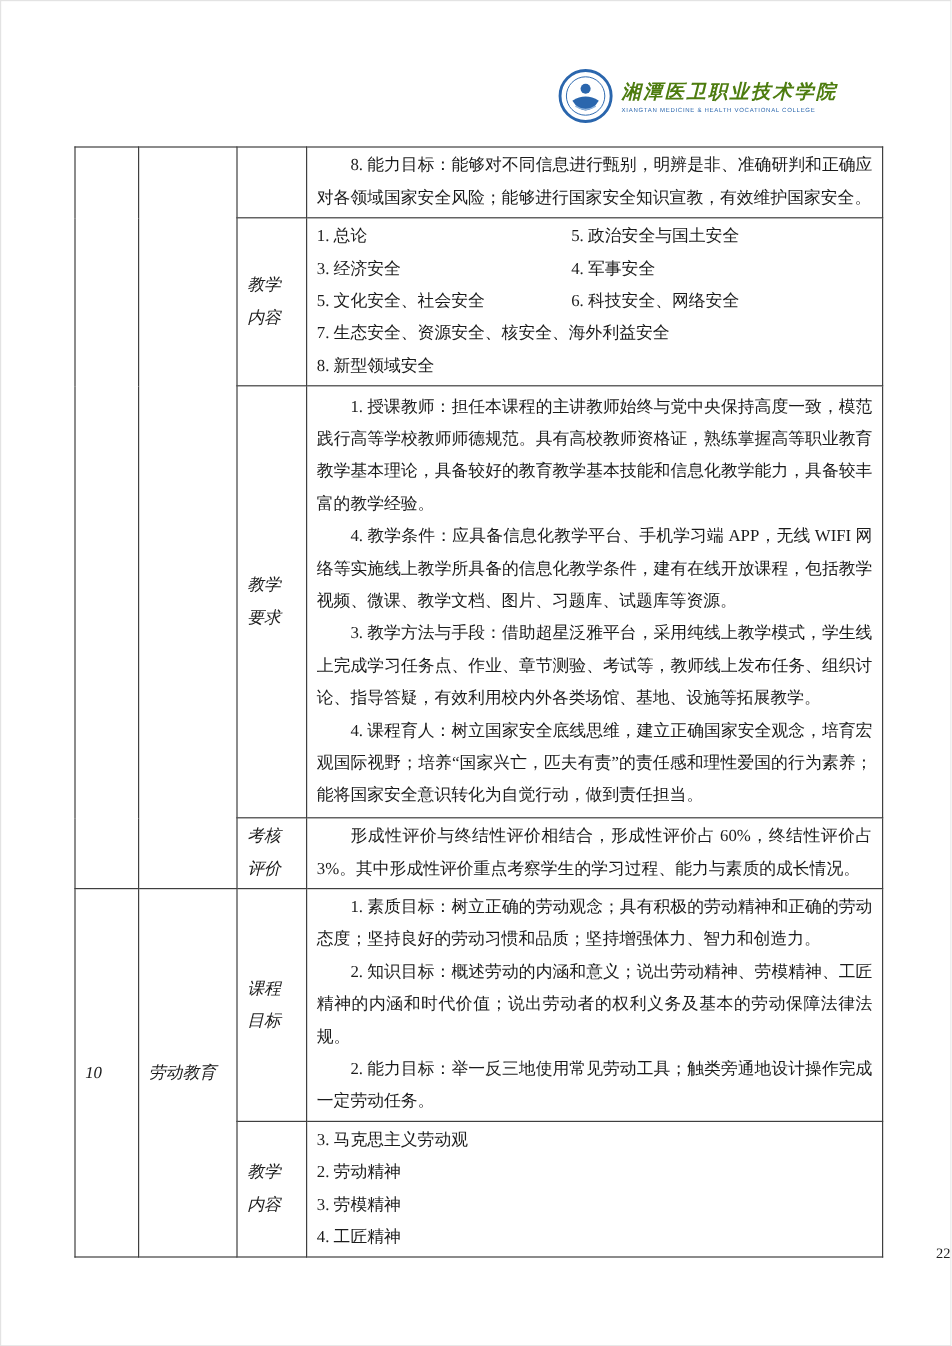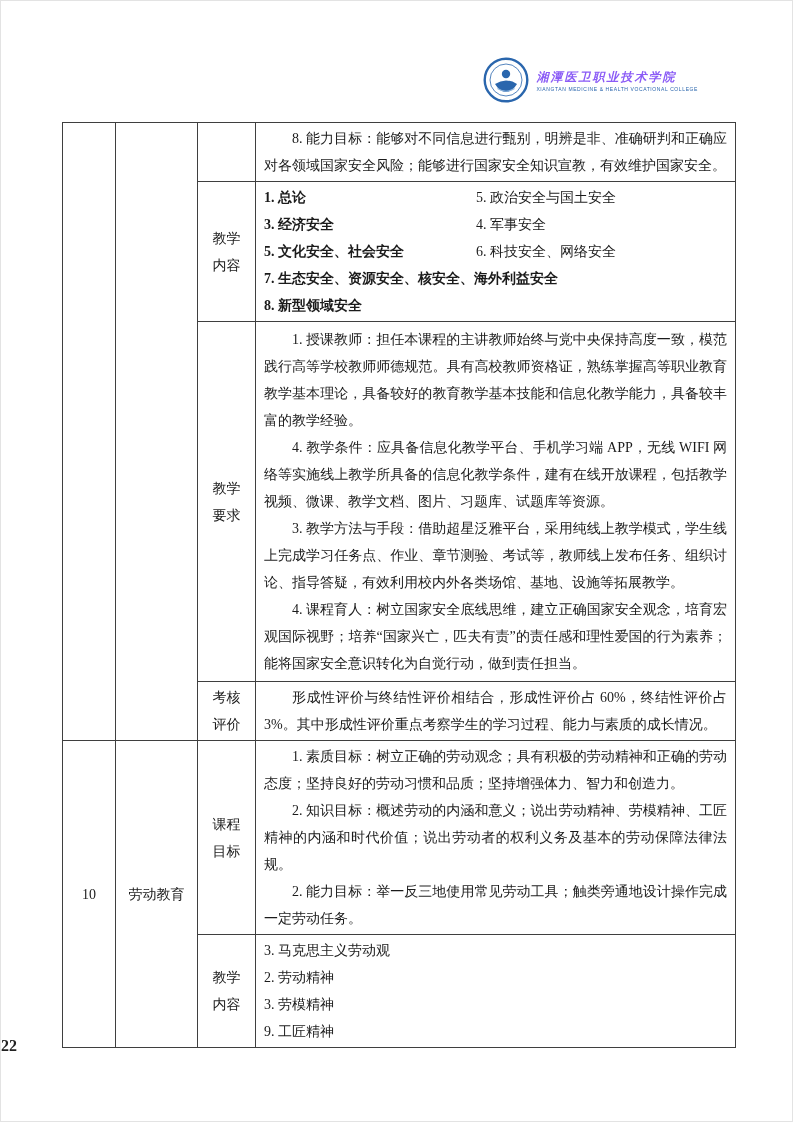--- a/index.html
+++ b/index.html
@@ -20,25 +20,25 @@
   .logo {
     position: absolute;
     top: 56px;
     right: 94px;
     display: flex;
     align-items: center;
     gap: 7px;
   }
   .logo-textcol { display: flex; flex-direction: column; line-height: 1.1; }
   .logo-zh {
-    font-size: 12px;
+    font-size: 16px;
     font-weight: bold;
     font-style: italic;
     letter-spacing: 2px;
-    color: #8b5cf6;
+    color: #4d7c0f;
     white-space: nowrap;
   }
   .logo-en {
     font-size: 5px;
     letter-spacing: 0.6px;
     color: #2a66ad;
     margin-top: 3px;
     white-space: nowrap;
     font-family: "Liberation Sans", sans-serif;
   }
@@ -53,37 +53,36 @@
     table-layout: fixed;
     font-size: 14px;
   }
   .doc-table td {
     border: 1px solid #3f3f3f;
     padding: 2px 8px;
     line-height: 27px;
     vertical-align: middle;
     overflow: hidden;
   }
-  .cell-center { text-align: center; padding: 2px 2px; }
+  .cell-center { padding: 2px 2px; font-style: italic; }
   .label-line { line-height: 27px; }
   .para { margin: 0; text-indent: 2em; text-align: justify; }
   .plain-line { line-height: 27px; }
   .tc-row { line-height: 27px; white-space: nowrap; }
-  .tc-left { display: inline-block; min-width: 212px; font-weight: bold; }
+  .tc-left { display: inline-block; min-width: 212px; }
 
   
   .footer {
     position: absolute;
     top: 1036px;
     left: 0;
     width: 100%;
-    text-align: left;
-    font-size: 16px;
+    text-align: right;
+    font-size: 12px;
     color: #222;
-    font-weight: bold;
   }
 </style>
 </head>
 <body>
 
 <div class="page">
 
   <div class="logo">
     <span>
       <svg width="46" height="46" viewBox="0 0 46 46" aria-hidden="true">
@@ -171,21 +170,21 @@
 
       <tr style="height:111px">
         <td class="cell-center">
           <div class="label-line">教学</div>
           <div class="label-line">内容</div>
         </td>
         <td>
           <div class="plain-line">3. 马克思主义劳动观</div>
           <div class="plain-line">2. 劳动精神</div>
           <div class="plain-line">3. 劳模精神</div>
-          <div class="plain-line">9. 工匠精神</div>
+          <div class="plain-line">4. 工匠精神</div>
         </td>
       </tr>
     </tbody>
   </table>
 
   <div class="footer">22</div>
 
 </div>
 
 </body></html>

